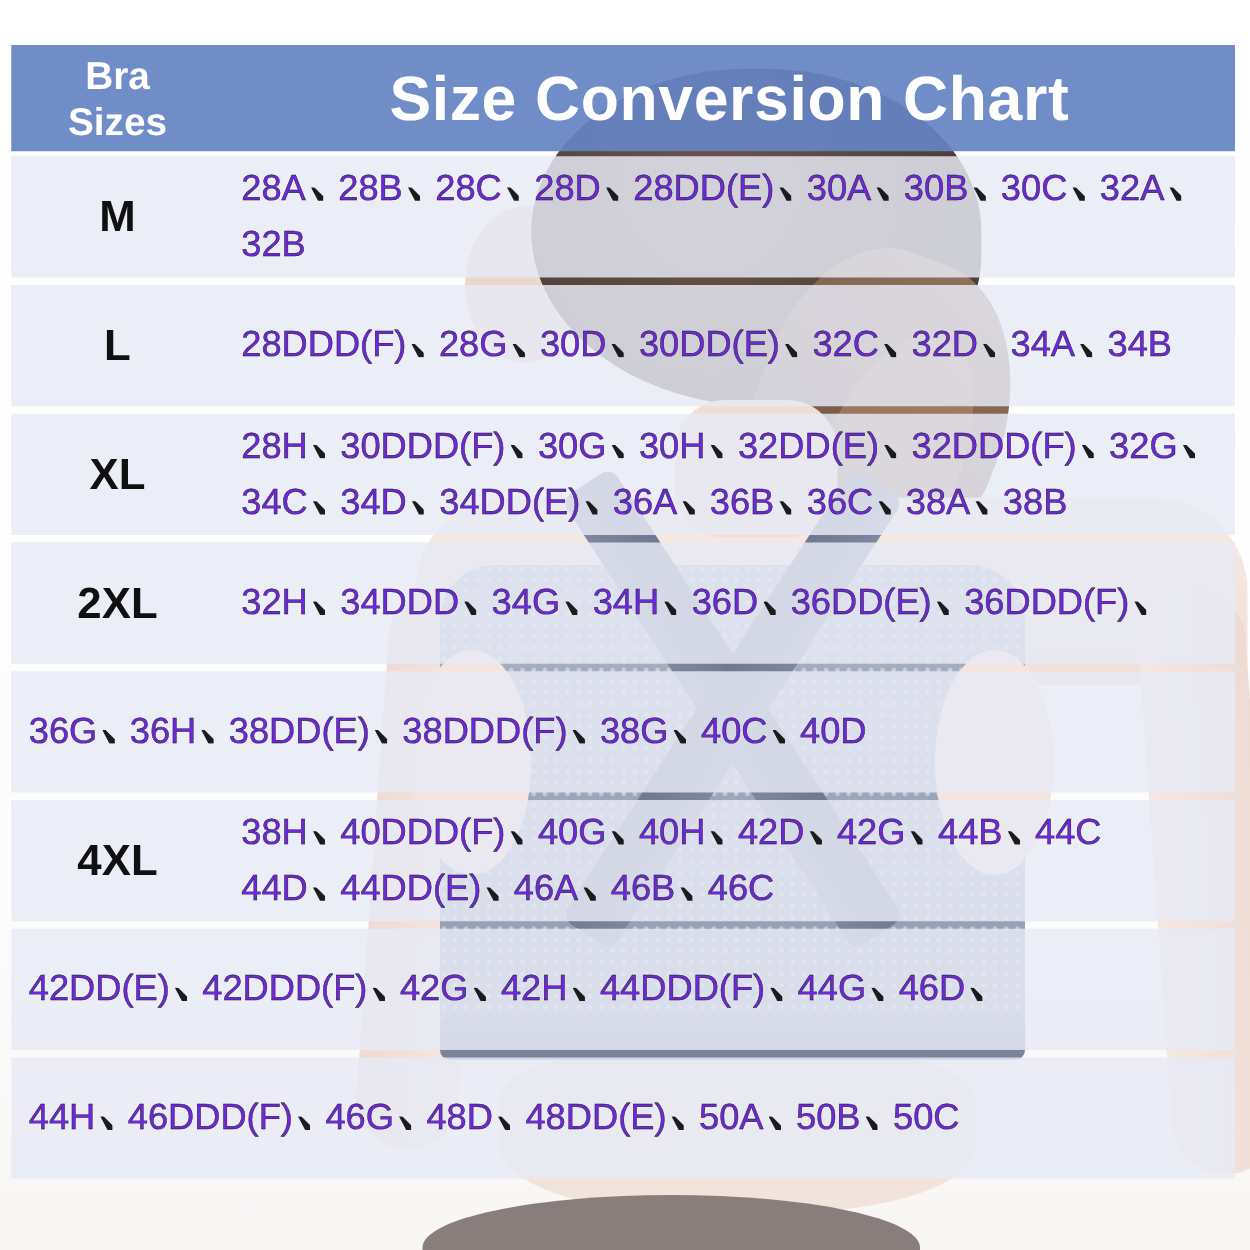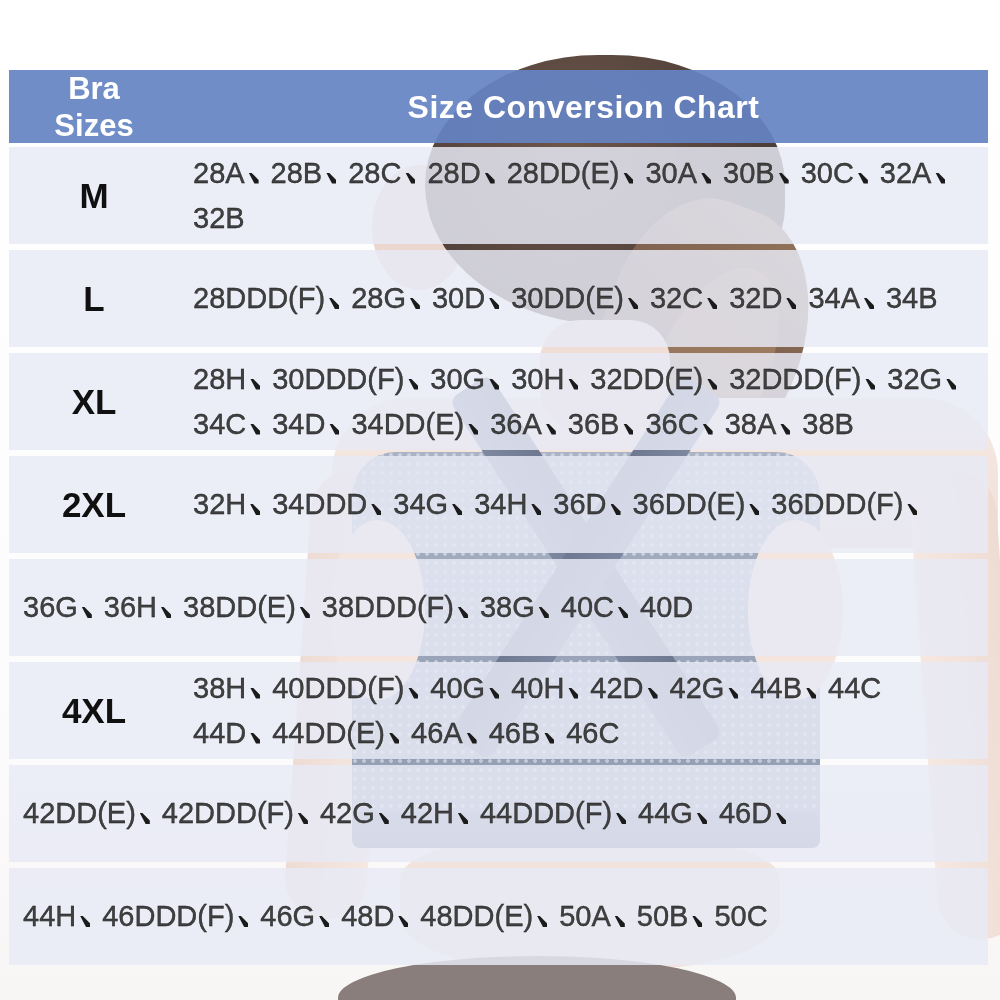--- a/index.html
+++ b/index.html
@@ -33,30 +33,30 @@
   .ph-strap-a{left:562px;top:352px;width:48px;height:430px;transform:rotate(-33deg);border-radius:10px;
            background:linear-gradient(90deg,#7d879f,#6e7890);}
   .ph-strap-b{left:562px;top:352px;width:48px;height:430px;transform:rotate(33deg);border-radius:10px;
            background:linear-gradient(270deg,#7d879f,#6e7890);}
   .ph-band{left:352px;top:812px;width:468px;height:36px;border-radius:8px;
            background:linear-gradient(180deg,#8892a8,#77819b);}
   .ph-leggings{left:338px;top:956px;width:398px;height:60px;border-radius:50% 50% 0 0/70% 70% 0 0;background:#897e7b;}
 
   
   .size-table{position:absolute;left:9px;top:36px;width:979px;z-index:2;}
-  .thead{height:73px;display:grid;grid-template-columns:170px 1fr;align-items:center;
-         background:rgba(101,131,195,.92);margin-top:34px;}
+  .thead{height:85px;display:grid;grid-template-columns:170px 1fr;align-items:center;
+         background:rgba(101,131,195,.92);}
   .thead .size-col{color:#fff;font-weight:bold;font-size:31px;line-height:37px;text-align:center;white-space:pre-line;}
-  .thead .title{color:#fff;font-weight:bold;font-size:32px;text-align:center;letter-spacing:.5px;}
+  .thead .title{color:#fff;font-weight:bold;font-size:50px;text-align:center;letter-spacing:.5px;}
   .rows{margin-top:4px;display:flex;flex-direction:column;gap:6px;}
   .row{height:97px;display:grid;grid-template-columns:170px 1fr;background:rgba(231,234,246,.84);}
   .cell.label{display:flex;align-items:center;justify-content:center;
          font-weight:bold;font-size:35px;color:#101010;}
   .cell.content{display:flex;flex-direction:column;justify-content:center;
-         padding-left:14px;font-size:29px;color:#404040;-webkit-text-stroke:.35px #161616;}
+         padding-left:14px;font-size:29px;color:#6d28d9;-webkit-text-stroke:.35px #161616;}
   .line{line-height:45px;white-space:nowrap;}
   .item{display:inline-block;}
   .sep{display:inline-block;width:10px;height:11px;margin:0 12px 0 4px;background:#1b1b1b;
        clip-path:polygon(0 0,26% 0,100% 68%,100% 100%,58% 100%);vertical-align:-1px;}
 </style>
 </head>
 <body>
 
 <div class="canvas">
 

